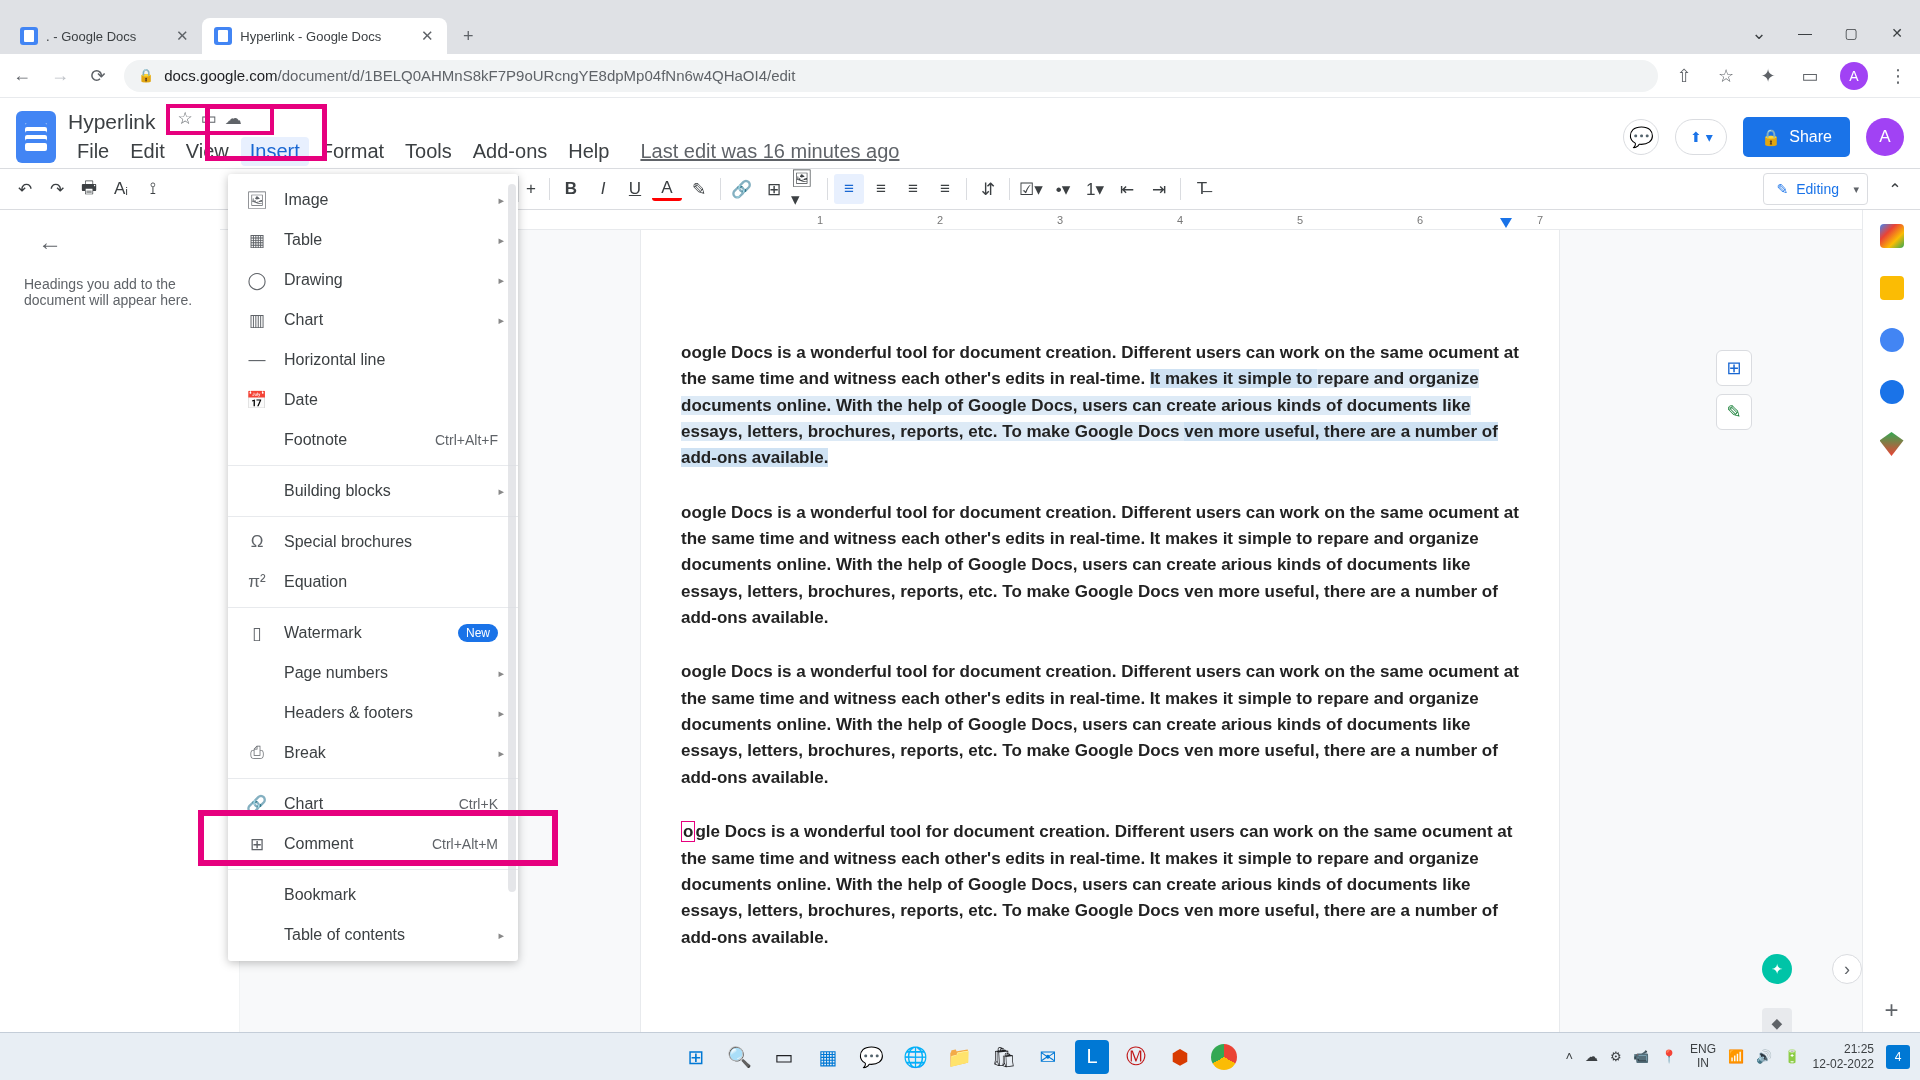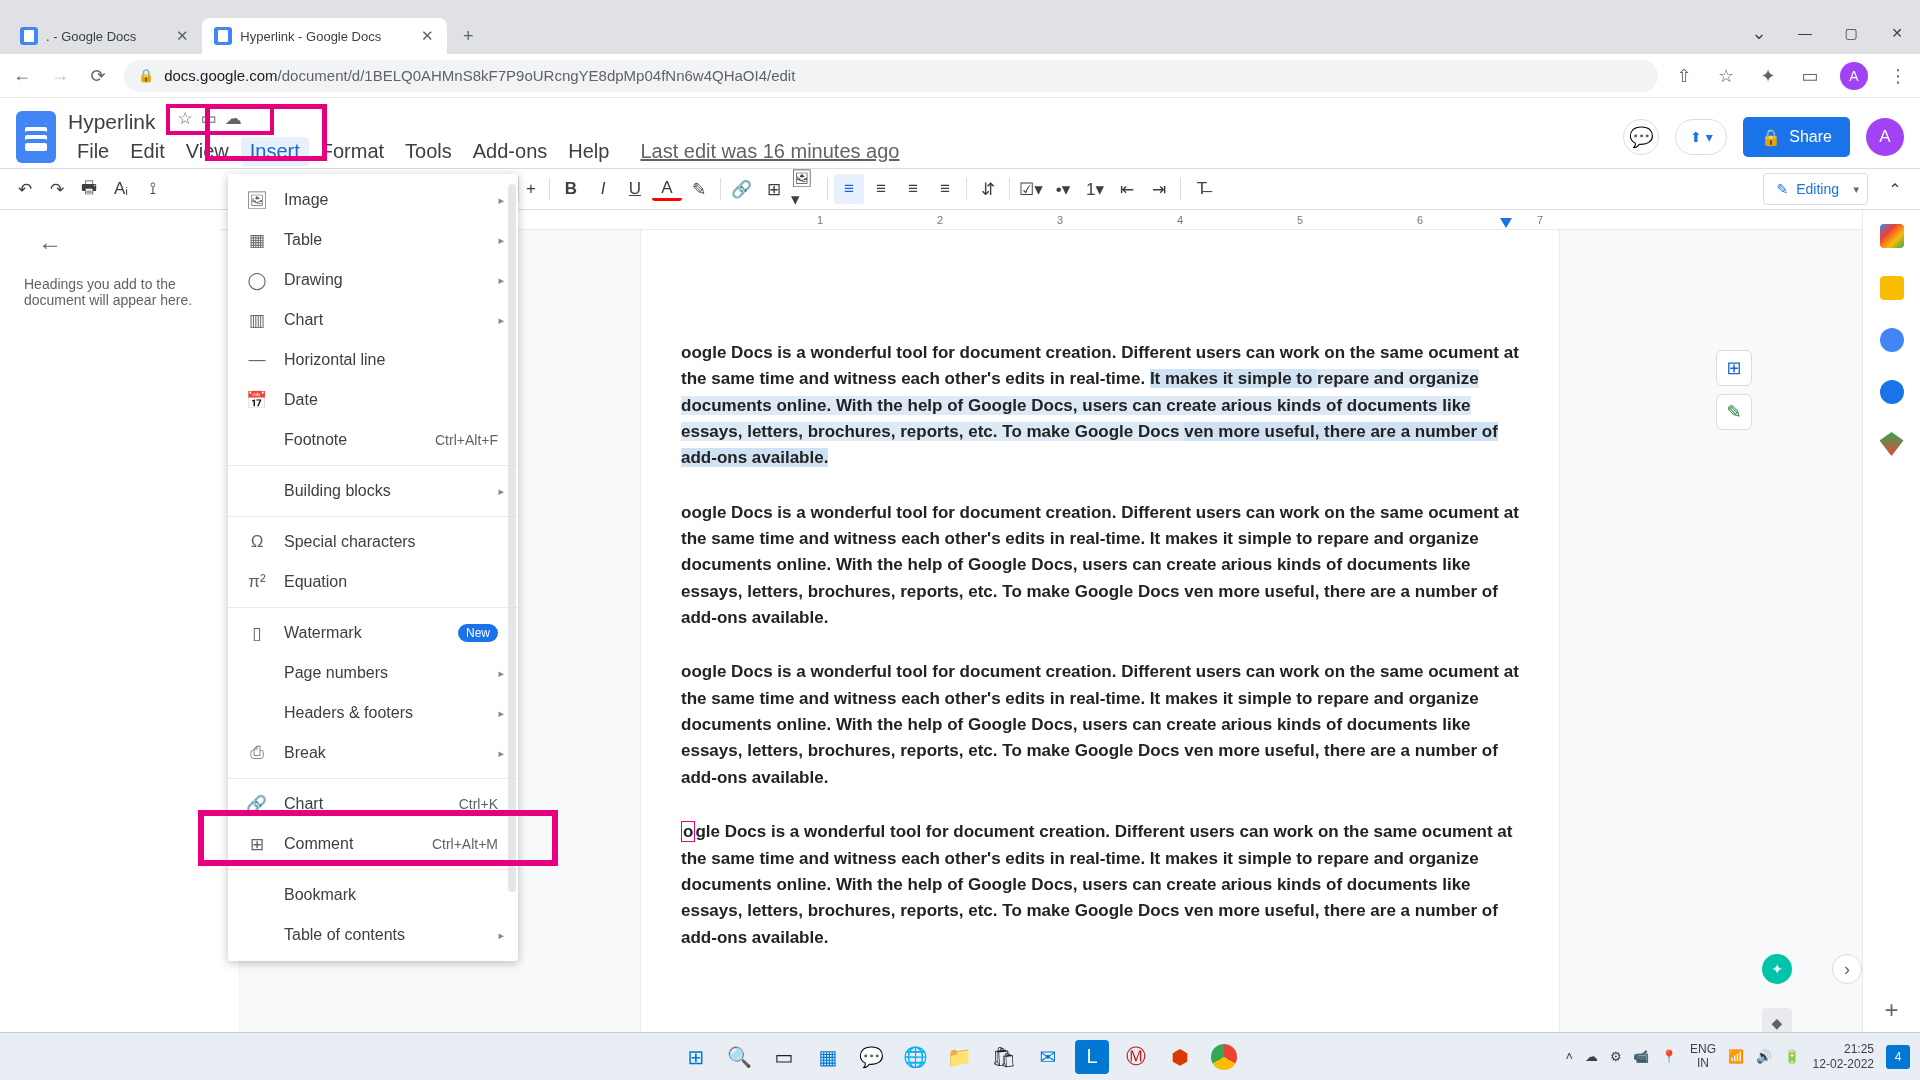--- a/index.html
+++ b/index.html
@@ -301,21 +301,21 @@
       <span class="sc">Ctrl+Alt+F</span>
     </div>
   <div class="menu-sep"></div>
   <div class="mi arr">
       <span class="icn"></span>
       <span>Building blocks</span>
     </div>
   <div class="menu-sep"></div>
   <div class="mi">
       <span class="icn">Ω</span>
-      <span>Special characters</span>
+      <span>Special brochures</span>
     </div>
   <div class="mi">
       <span class="icn">π²</span>
       <span>Equation</span>
     </div>
   <div class="menu-sep"></div>
   <div class="mi">
       <span class="icn">▯</span>
       <span>Watermark</span>
       <span class="badge">New</span>

